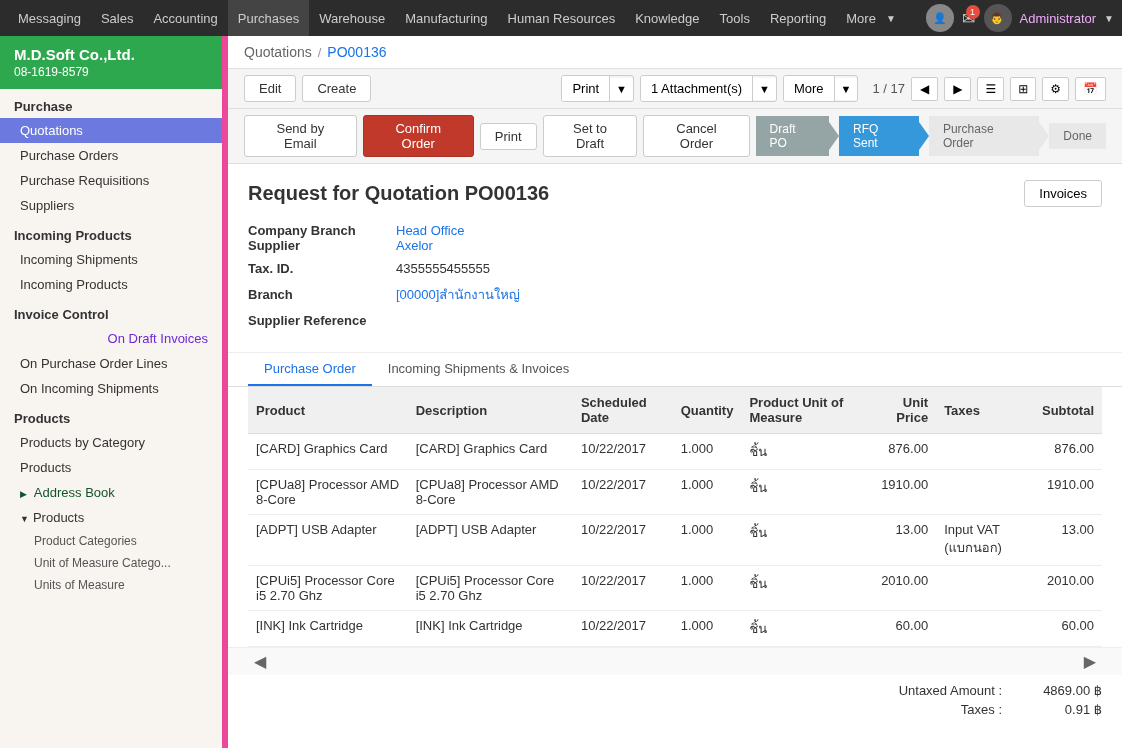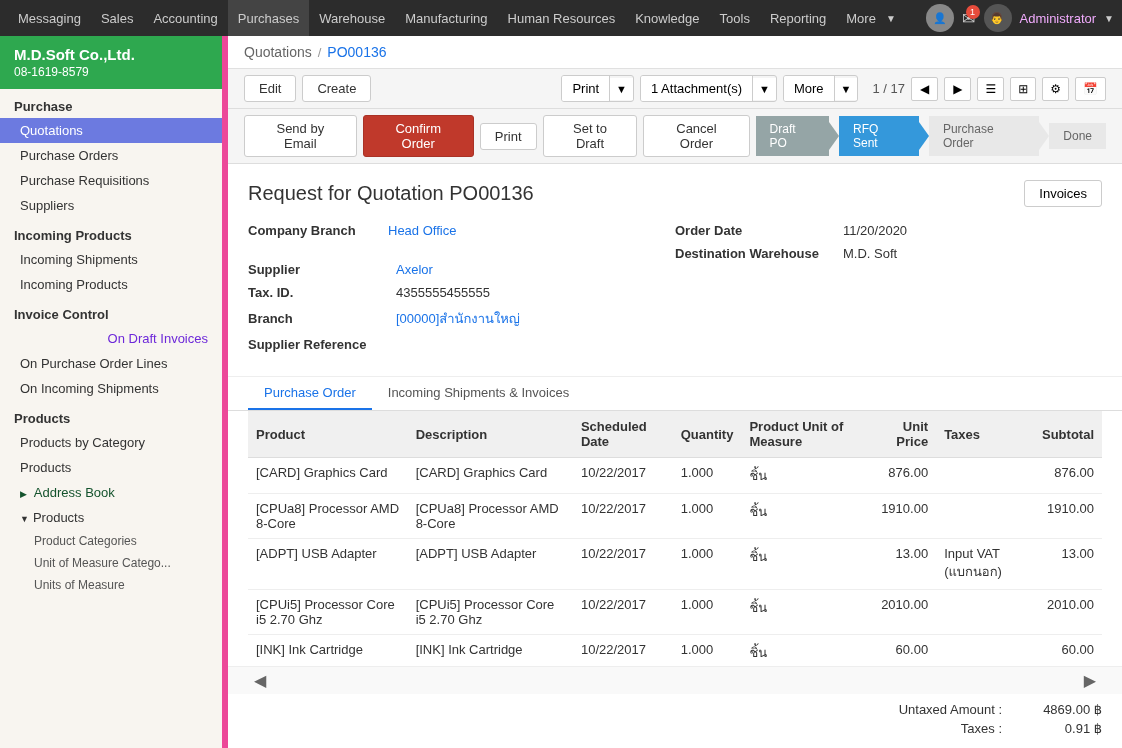--- a/index.html
+++ b/index.html
@@ -130,54 +130,44 @@
         <div style="padding:6px 14px;background:#3498db;color:#fff;font-size:12px;cursor:pointer;">RFQ Sent</div>
         <div style="width:0;height:0;border-top:14px solid transparent;border-bottom:14px solid transparent;border-left:10px solid #3498db;"></div>
         <div style="padding:6px 14px;background:#e8e8e8;color:#666;font-size:12px;cursor:pointer;">Purchase Order</div>
         <div style="width:0;height:0;border-top:14px solid transparent;border-bottom:14px solid transparent;border-left:10px solid #e8e8e8;"></div>
         <div style="padding:6px 14px;background:#e8e8e8;color:#666;font-size:12px;cursor:pointer;">Done</div>
       </div>
     </div>
 
     <div style="padding:16px 20px;border-bottom:1px solid #eee;">
       <div style="display:flex;justify-content:space-between;align-items:center;margin-bottom:16px;">
-        <h2 style="font-size:20px;font-weight:normal;color:#333;">Request for Quotation PO00136</h2>
+        <h2 style="font-size:20px;font-weight:bold;color:#333;">Request for Quotation PO00136</h2>
         <button style="padding:5px 14px;border:1px solid #ccc;background:#fff;cursor:pointer;border-radius:3px;font-size:13px;">Invoices</button>
       </div>
       <div style="display:grid;grid-template-columns:1fr 1fr;gap:0;">
         <div>
-          <div style="display:flex;align-items:flex-start;margin-bottom:24px;">
+          <div style="display:flex;align-items:flex-start;gap:8px;margin-bottom:0;">
             <span style="font-weight:bold;font-size:13px;min-width:140px;color:#333;">Company Branch</span>
             <span style="color:#1a73e8;cursor:pointer;font-size:13px;">Head Office</span>
           </div>
           <div style="display:flex;align-items:baseline;gap:8px;margin-bottom:8px;">
             <span style="font-weight:bold;font-size:13px;min-width:140px;color:#333;">Supplier</span>
             <span style="color:#1a73e8;cursor:pointer;font-size:13px;">Axelor</span>
           </div>
           <div style="display:flex;align-items:baseline;gap:8px;margin-bottom:8px;">
             <span style="font-weight:bold;font-size:13px;min-width:140px;color:#333;">Tax. ID.</span>
             <span style="color:#333;font-size:13px;">4355555455555</span>
           </div>
           <div style="display:flex;align-items:baseline;gap:8px;margin-bottom:8px;">
             <span style="font-weight:bold;font-size:13px;min-width:140px;color:#333;">Branch</span>
             <span style="color:#1a73e8;cursor:pointer;font-size:13px;">[00000]สำนักงานใหญ่</span>
           </div>
           <div style="display:flex;align-items:baseline;gap:8px;margin-bottom:8px;">
             <span style="font-weight:bold;font-size:13px;min-width:140px;color:#333;">Supplier Reference</span>
             <span style="color:#333;font-size:13px;"></span>
-          </div>
-        </div>
-        <div>
-          <div style="display:flex;align-items:baseline;gap:8px;margin-bottom:8px;">
-            <span style="font-weight:bold;font-size:13px;min-width:160px;color:#333;">Order Date</span>
-            <span style="color:#333;font-size:13px;">11/20/2020</span>
-          </div>
-          <div style="display:flex;align-items:baseline;gap:8px;margin-bottom:8px;">
-            <span style="font-weight:bold;font-size:13px;min-width:160px;color:#333;">Destination Warehouse</span>
-            <span style="color:#333;font-size:13px;">M.D. Soft</span>
           </div>
         </div>
       </div>
     </div>
 
     <div style="padding:0 20px;border-bottom:1px solid #ddd;display:flex;gap:0;background:#fff;">
       <div style="padding:8px 16px;cursor:pointer;font-size:13px;color:#1a73e8;border-bottom:2px solid #1a73e8;">Purchase Order</div>
       <div style="padding:8px 16px;cursor:pointer;font-size:13px;color:#555;border-bottom:2px solid transparent;">Incoming Shipments &amp; Invoices</div>
     </div>
 

